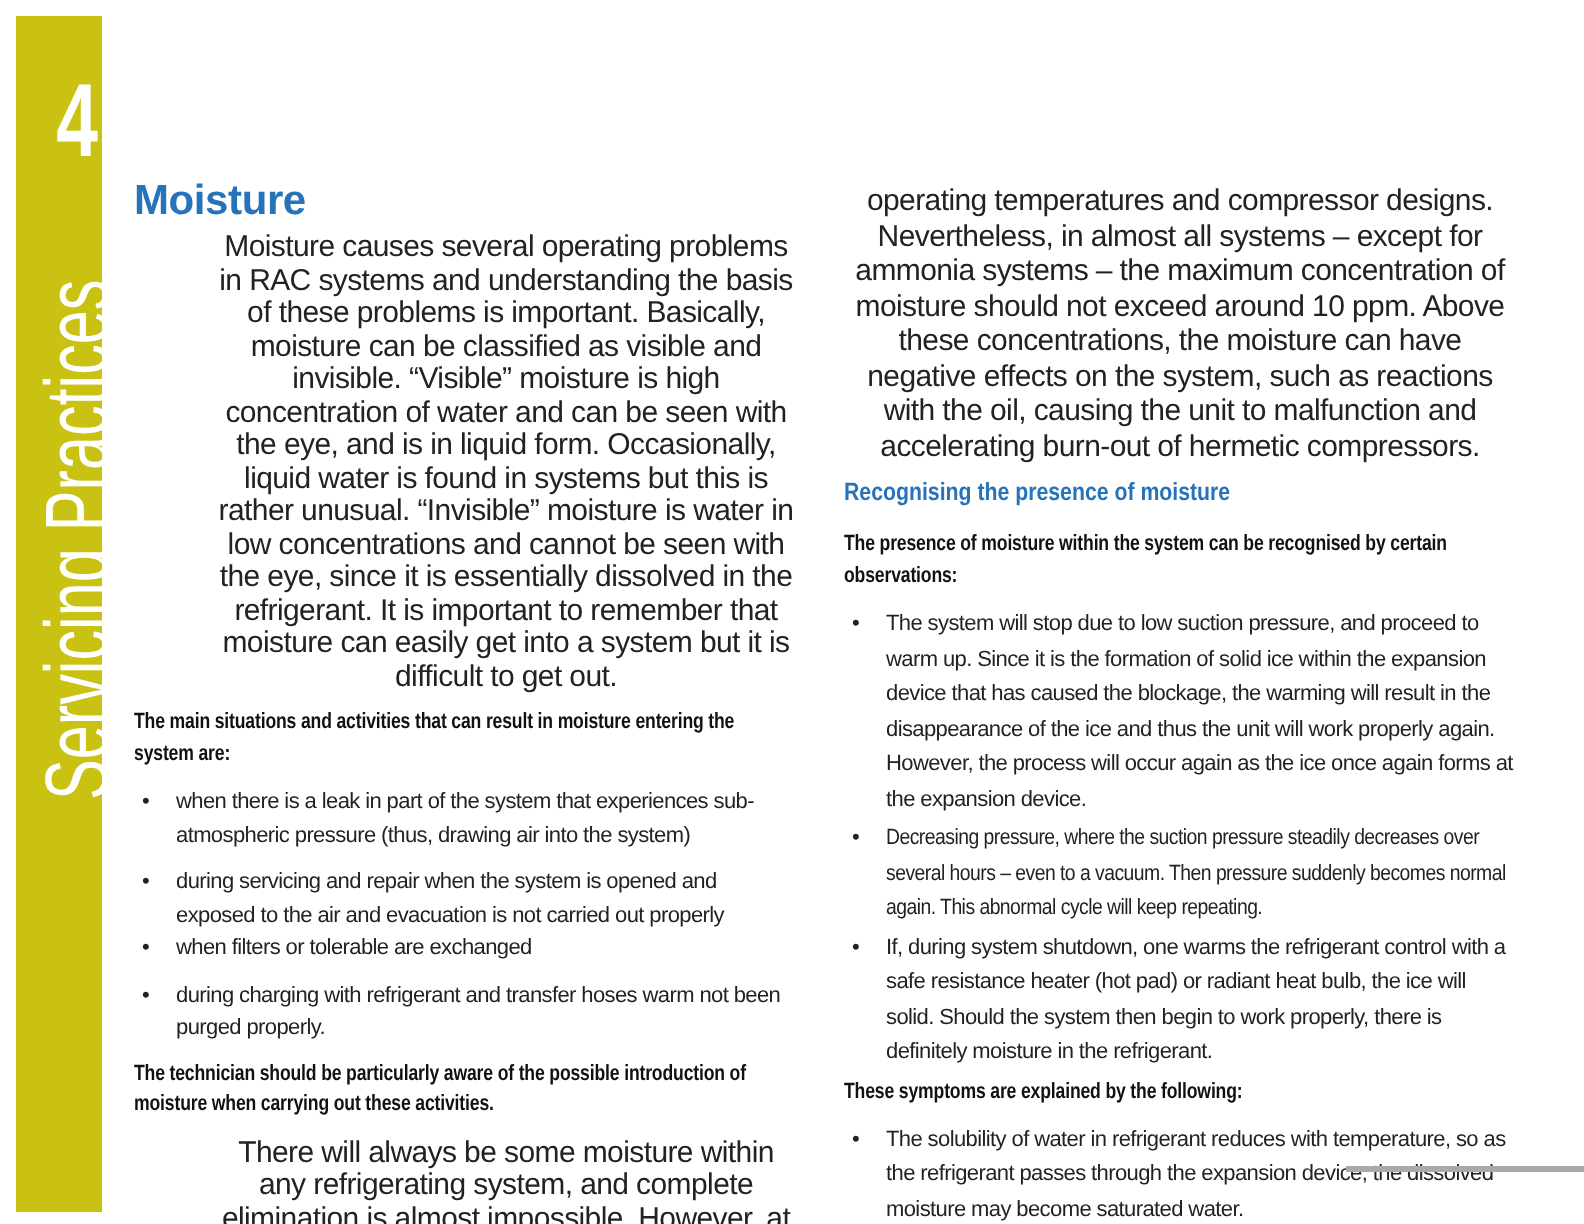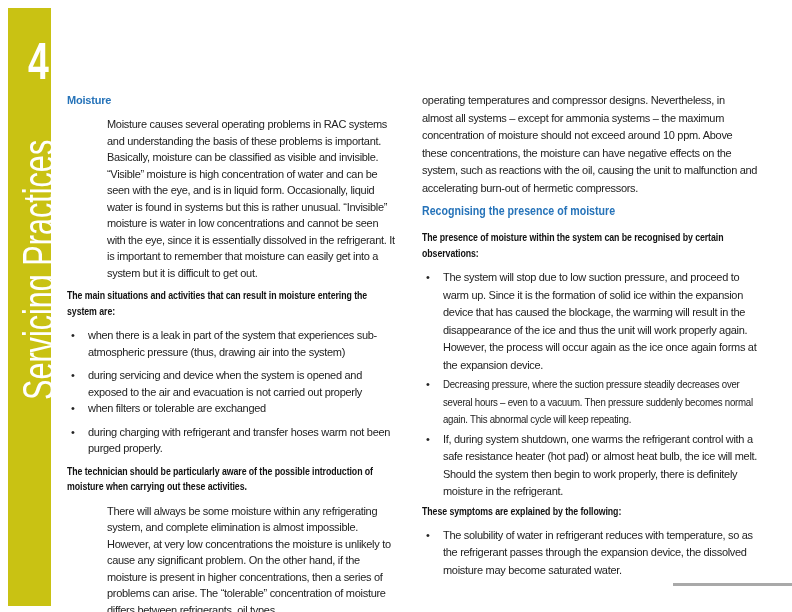--- a/index.html
+++ b/index.html
@@ -25,30 +25,30 @@
     transform:rotate(-90deg) scaleX(0.68);
     font-size:45px; line-height:40px; color:#ffffff;
     white-space:nowrap; font-weight:400;
   }
   
   .col { position:absolute; top:92px; }
   .col-left  { left:67px;  width:332px; }
   .col-right { left:422px; width:336px; }
 
   .h1-blue {
-    color:#2673b9; font-size:11px; line-height:17px; font-weight:bold;
+    color:#2673b9; font-size:21px; line-height:17px; font-weight:bold;
     margin:0 0 7px 0; letter-spacing:-0.2px;
   }
   .h2-blue {
     color:#2673b9; font-size:12.5px; line-height:14px; font-weight:bold;
     margin:6px 0 11px 0;
     transform:scaleX(0.85); transform-origin:0 0; width:117%;
   }
   .body-par {
-    font-size:11px; letter-spacing:-0.3px; margin:0 0 7px 0;
+    font-size:15px; letter-spacing:-0.3px; margin:0 0 7px 0;text-align:center;
   }
   .col-left  .body-par { line-height:16.5px;margin-left:40px; }
   .col-right .body-par { line-height:17.5px; }
   .subhead {
     font-weight:bold; font-size:11px; color:#111111; margin:0 0 8px 0;
     letter-spacing:-0.1px;
     transform:scaleX(0.8); transform-origin:0 0; width:125%;
   }
   .col-left  .subhead { line-height:15.5px; }
   .col-right .subhead { line-height:16px; }
@@ -90,21 +90,21 @@
   <div class="h1-blue">Moisture</div>
   <p class="body-par">Moisture causes several operating problems in RAC systems and understanding the basis of these problems is important. Basically, moisture can be classified as visible and invisible. “Visible” moisture is high concentration of water and can be seen with the eye, and is in liquid form. Occasionally, liquid water is found in systems but this is rather unusual. “Invisible” moisture is water in low concentrations and cannot be seen with the eye, since it is essentially dissolved in the refrigerant. It is important to remember that moisture can easily get into a system but it is difficult to get out.</p>
   <div class="subhead">The main situations and activities that can result in moisture entering the system are:</div>
 
   <div class="bullet">
     <span class="dot">•</span>
     <span class="btxt">when there is a leak in part of the system that experiences sub-atmospheric pressure (thus, drawing air into the system)</span>
   </div>
   <div class="bullet mb0">
     <span class="dot">•</span>
-    <span class="btxt">during servicing and device when the system is opened and exposed to the air and evacuation is not carried out properly</span>
+    <span class="btxt">during servicing and repair when the system is opened and exposed to the air and evacuation is not carried out properly</span>
   </div>
   <div class="bullet">
     <span class="dot">•</span>
     <span class="btxt">when filters or tolerable are exchanged</span>
   </div>
   <div class="bullet">
     <span class="dot">•</span>
     <span class="btxt">during charging with refrigerant and transfer hoses warm not been purged properly.</span>
   </div>
 
@@ -120,21 +120,21 @@
   <div class="bullet">
     <span class="dot">•</span>
     <span class="btxt">The system will stop due to low suction pressure, and proceed to warm up. Since it is the formation of solid ice within the expansion device that has caused the blockage, the warming will result in the disappearance of the ice and thus the unit will work properly again. However, the process will occur again as the ice once again forms at the expansion device.</span>
   </div>
   <div class="bullet cond">
     <span class="dot">•</span>
     <span class="btxt">Decreasing pressure, where the suction pressure steadily decreases over several hours – even to a vacuum. Then pressure suddenly becomes normal again. This abnormal cycle will keep repeating.</span>
   </div>
   <div class="bullet">
     <span class="dot">•</span>
-    <span class="btxt">If, during system shutdown, one warms the refrigerant control with a safe resistance heater (hot pad) or almost heat bulb, the ice will melt. Should the system then begin to work properly, there is definitely moisture in the refrigerant.</span>
+    <span class="btxt">If, during system shutdown, one warms the refrigerant control with a safe resistance heater (hot pad) or radiant heat bulb, the ice will solid. Should the system then begin to work properly, there is definitely moisture in the refrigerant.</span>
   </div>
 
   <div class="subhead">These symptoms are explained by the following:</div>
 
   <div class="bullet">
     <span class="dot">•</span>
     <span class="btxt">The solubility of water in refrigerant reduces with temperature, so as the refrigerant passes through the expansion device, the dissolved moisture may become saturated water.</span>
   </div>
 </div>
 

